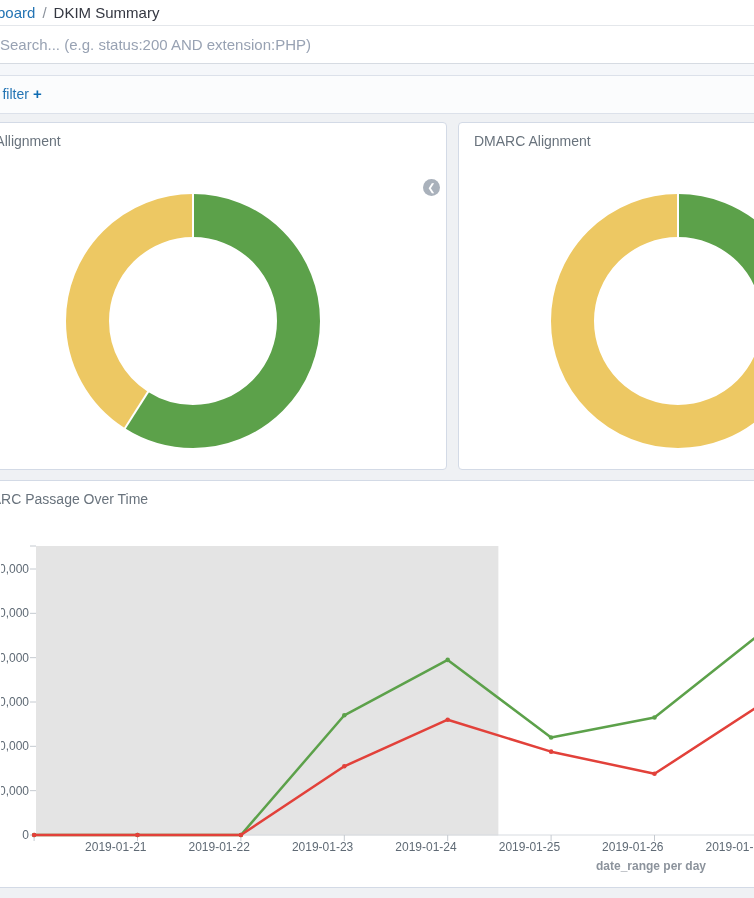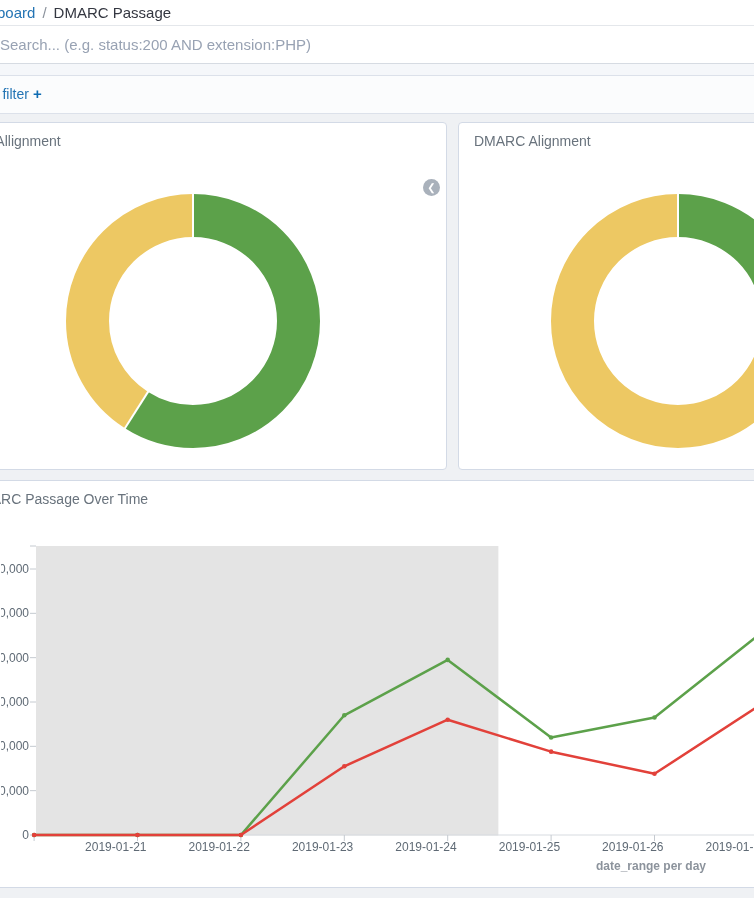--- a/index.html
+++ b/index.html
@@ -39,21 +39,21 @@
   .line-svg{position:absolute;left:46px;top:0;width:754px;height:408px;}
   text{font-family:"Liberation Sans","DejaVu Sans",sans-serif;}
 </style>
 </head>
 <body>
 
 <div class="root">
 
   <header class="breadcrumb-row">
     <nav class="breadcrumb">
-      <a>Dashboard</a><span class="sep">/</span><span class="current">DMARC Passage</span>
+      <a>Dashboard</a><span class="sep">/</span><span class="current">DKIM Summary</span>
     </nav>
   </header>
 
   <div class="search-row">
     <input type="text" placeholder="Search... (e.g. status:200 AND extension:PHP)" style="">
   </div>
 
   <div class="gap-strip"></div>
 
   <div class="filter-row">

